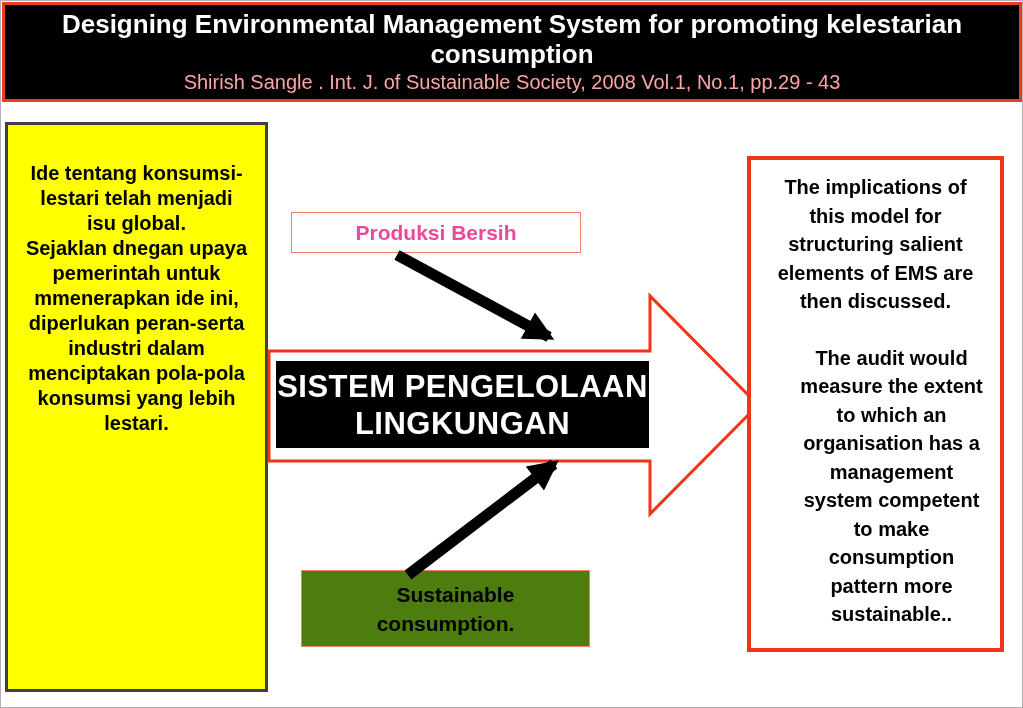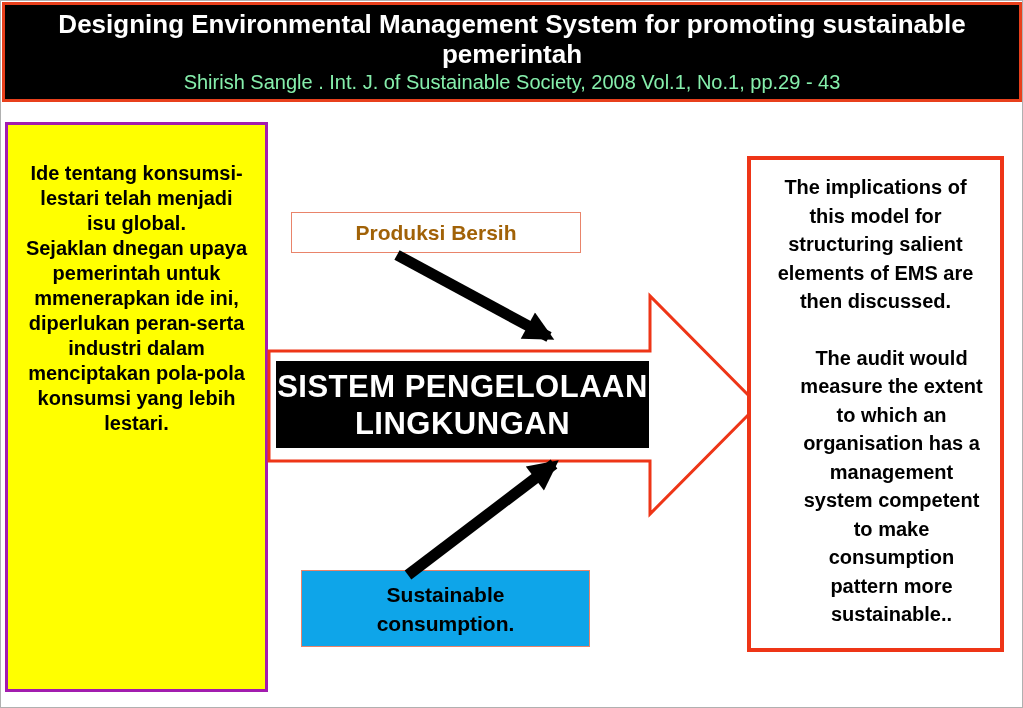--- a/index.html
+++ b/index.html
@@ -19,27 +19,27 @@
     border:3px solid #e8401c;
     box-sizing:border-box;
     display:flex;flex-direction:column;align-items:center;justify-content:center;
     text-align:center;
   }
   .header .title{
     color:#ffffff;font-size:26px;font-weight:bold;line-height:1.12;
     width:960px;
   }
   .header .subtitle{
-    color:#86efac;font-size:20px;font-weight:normal;margin-top:2px;
+    color:#fca5a5;font-size:20px;font-weight:normal;margin-top:2px;
   }
   
   .yellow-box{
     position:absolute;left:4px;top:121px;width:263px;height:570px;
     background:#ffff00;
-    border:3px solid #a21caf;
+    border:3px solid #404040;
     box-sizing:border-box;
     padding-top:36px;
     text-align:center;
     font-size:20px;font-weight:bold;color:#000;line-height:25px;
   }
   .yellow-box .para{white-space:pre-line;margin:0;}
   .yellow-box .para + .para{margin-top:25px;}
   
   .right-box{
     position:absolute;left:746px;top:155px;width:257px;height:496px;
@@ -51,27 +51,27 @@
     font-size:20px;font-weight:bold;color:#000;line-height:28.5px;
     z-index:4;
   }
   .right-box .para{white-space:pre-line;margin:0;}
   .right-box .para + .para{margin-top:28px;margin-left:32px;}
   
   .produksi-box{
     position:absolute;left:290px;top:211px;width:288px;height:39px;
     border:1px solid #e9846a;background:#ffffff;
     display:flex;align-items:center;justify-content:center;
-    font-size:21px;font-weight:bold;color:#a16207;
+    font-size:21px;font-weight:bold;color:#ec4899;
     z-index:2;
   }
   .sustainable-box{
     position:absolute;left:300px;top:569px;width:287px;height:75px;
-    border:1px solid #e9846a;background:#0ea5e9;
-    display:flex;align-items:center;justify-content:center;text-align:center;
+    border:1px solid #e9846a;background:#4d7c0f;
+    display:flex;align-items:center;justify-content:center;text-align:right;
     font-size:21px;font-weight:bold;color:#000;line-height:29px;
     white-space:pre-line;
     z-index:2;
   }
   
   .center-box{
     position:absolute;left:275px;top:360px;width:373px;height:87px;
     background:#000000;
     display:flex;align-items:center;justify-content:center;text-align:center;
     color:#ffffff;font-size:31px;font-weight:bold;letter-spacing:0.5px;
@@ -82,21 +82,21 @@
   .arrow-layer{position:absolute;left:0;top:0;width:1023px;height:708px;pointer-events:none;}
   .layer-under{z-index:1;}
   .layer-over{z-index:3;}
 </style>
 </head>
 <body>
 
 <div class="slide">
 
   <div class="header">
-    <div class="title">Designing Environmental Management System for promoting sustainable pemerintah</div>
+    <div class="title">Designing Environmental Management System for promoting kelestarian consumption</div>
     <div class="subtitle">Shirish Sangle . Int. J. of Sustainable Society, 2008 Vol.1, No.1, pp.29 - 43</div>
   </div>
 
   <div class="yellow-box">
     <p class="para">Ide tentang konsumsi-
 lestari  telah menjadi
 isu global.
 Sejaklan dnegan upaya
 pemerintah untuk
 mmenerapkan ide ini,

